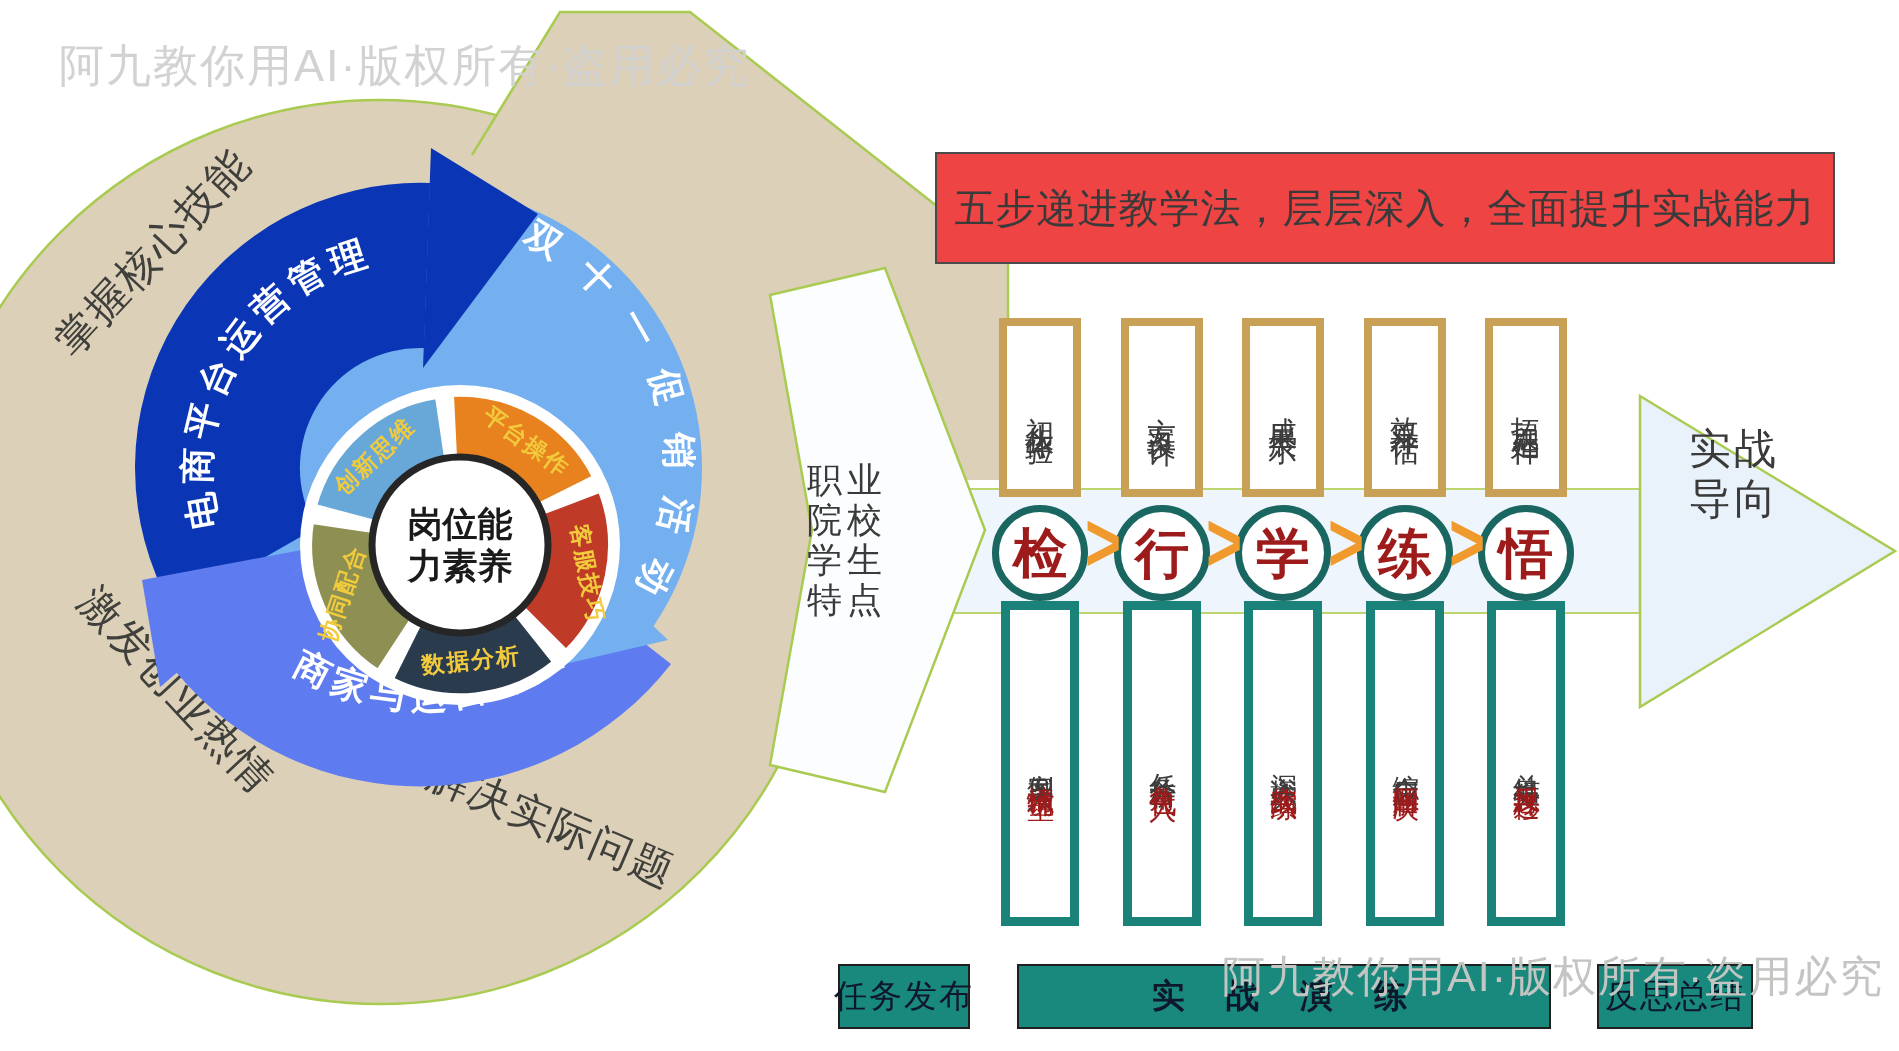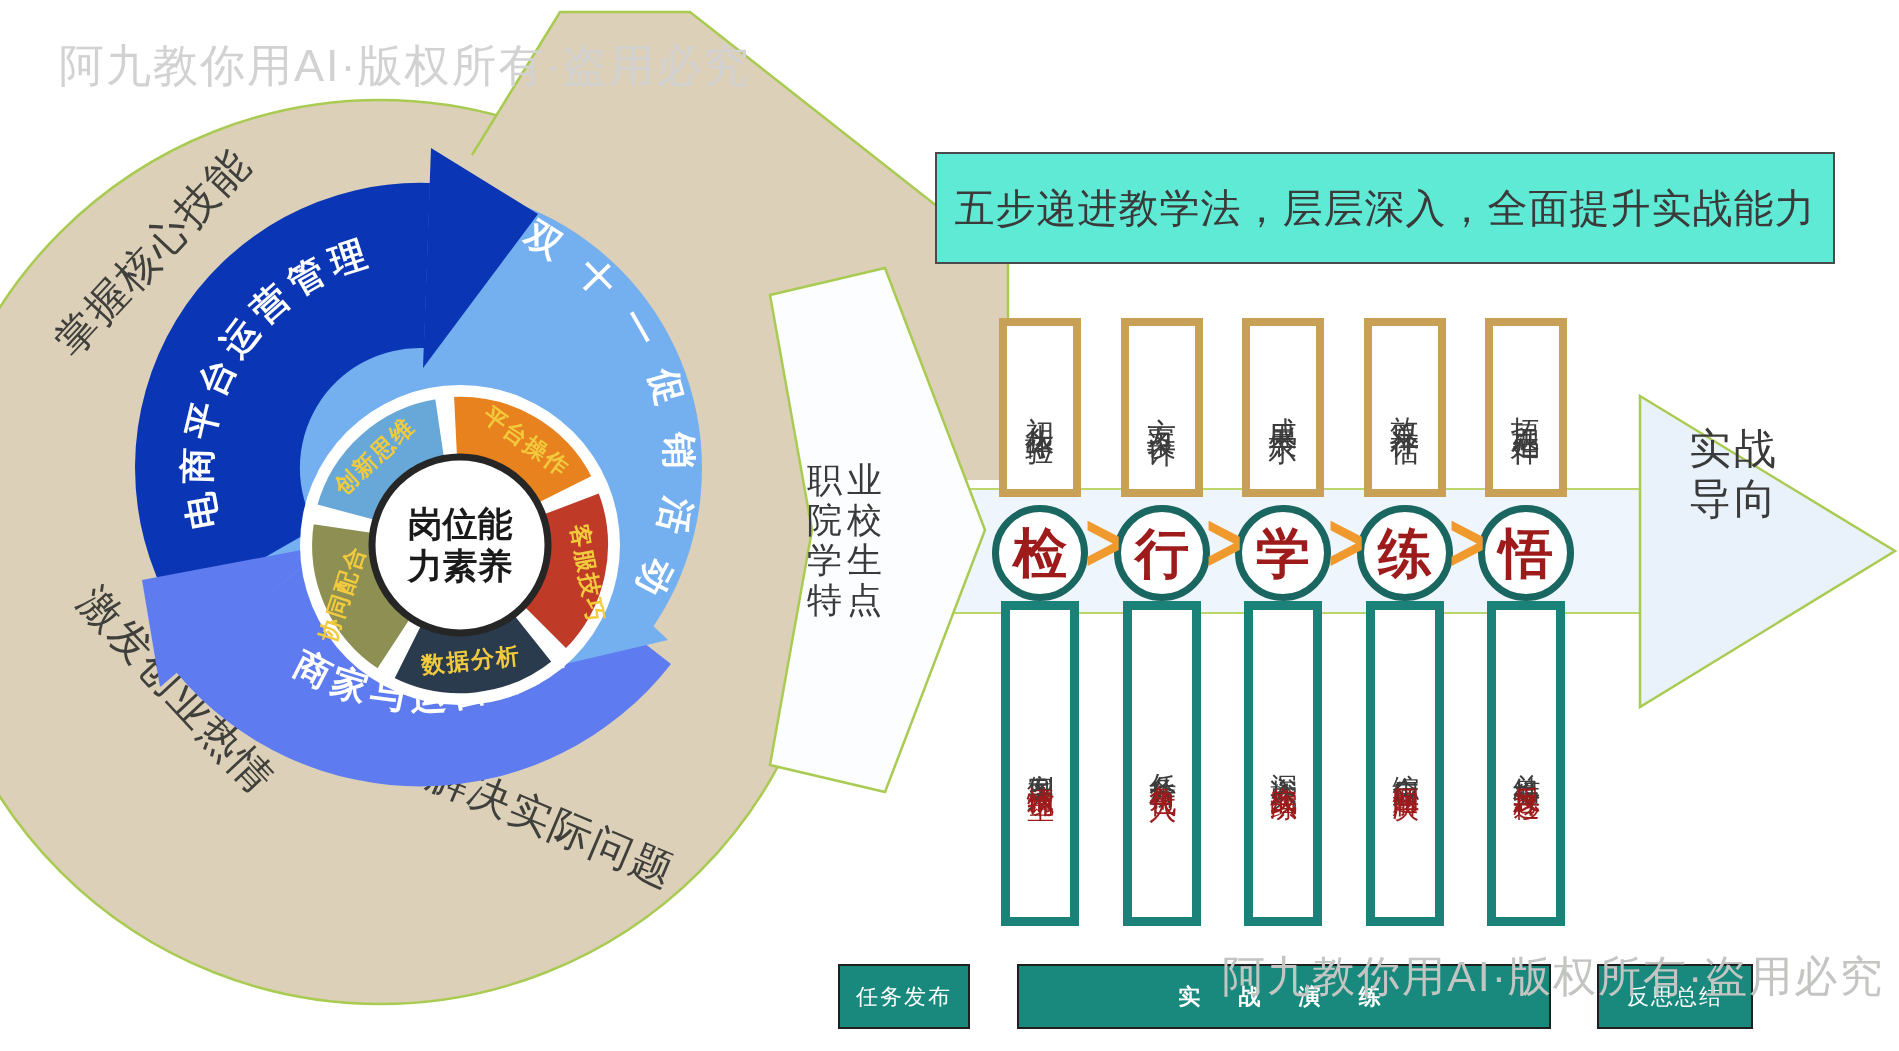--- a/index.html
+++ b/index.html
@@ -6,21 +6,21 @@
   #canvas{position:relative;width:1899px;height:1051px;overflow:hidden;background:#fff;
           font-family:"Liberation Sans","DejaVu Sans",sans-serif;}
   svg{position:absolute;top:0;left:0;}
   svg text{font-family:"Liberation Sans","DejaVu Sans",sans-serif;}
 
   
   .wm{position:absolute;color:#d2d2d2;font-size:45px;letter-spacing:2px;z-index:9;white-space:nowrap;margin-left:17px;}
   .wm.bottom{color:#c2c5c1;font-size:43px;}
 
   
-  .banner{position:absolute;left:935px;top:152px;width:900px;height:112px;background:#5eead4;
+  .banner{position:absolute;left:935px;top:152px;width:900px;height:112px;background:#ef4444;
           border:2px solid #4a4a4a;box-sizing:border-box;display:flex;align-items:center;
           justify-content:center;z-index:3;}
   .banner span{font-size:40px;color:#3a3a3a;letter-spacing:1px;white-space:nowrap;}
 
   
   .step-col{position:absolute;top:318px;width:96px;height:608px;z-index:3;}
   .top-box{position:absolute;top:0;left:7px;width:82px;height:179px;background:#fff;
            border:8px solid #c9a156;box-sizing:border-box;display:flex;align-items:center;justify-content:center;}
   .top-box span{writing-mode:vertical-rl;text-orientation:upright;font-size:29px;letter-spacing:7px;color:#3c3c3c;}
   .step-circle{position:absolute;top:187px;left:0;width:96px;height:96px;border-radius:50%;background:#fff;
@@ -36,21 +36,21 @@
   .chev{position:absolute;top:512px;z-index:4;font-size:62px;font-weight:800;color:#f09a2e;
         transform:scaleY(1.35);line-height:1;}
 
   
   .direction{position:absolute;left:1652px;top:424px;z-index:3;font-size:42px;color:#3a3a3a;
              letter-spacing:3px;line-height:1.18;white-space:nowrap;margin-left:37px;}
 
   
   .bar{position:absolute;top:964px;height:65px;background:#19897e;border:2px solid #1f1f1f;
        box-sizing:border-box;display:flex;align-items:center;justify-content:center;z-index:3;}
-  .bar span{color:#ffffff;font-size:22px;letter-spacing:2px;white-space:nowrap;}
+  .bar span{color:#0f172a;font-size:33px;letter-spacing:2px;white-space:nowrap;}
   .bar.wide span{letter-spacing:9px;word-spacing:14px;font-weight:bold;}
 </style>
 </head>
 <body>
 
 <div id="canvas">
 
   <svg width="1899" height="1051" viewBox="0 0 1899 1051">
 
     <rect x="782" y="489" width="858" height="124" fill="#eff5fc" stroke="#bcd56c" stroke-width="2"></rect>

